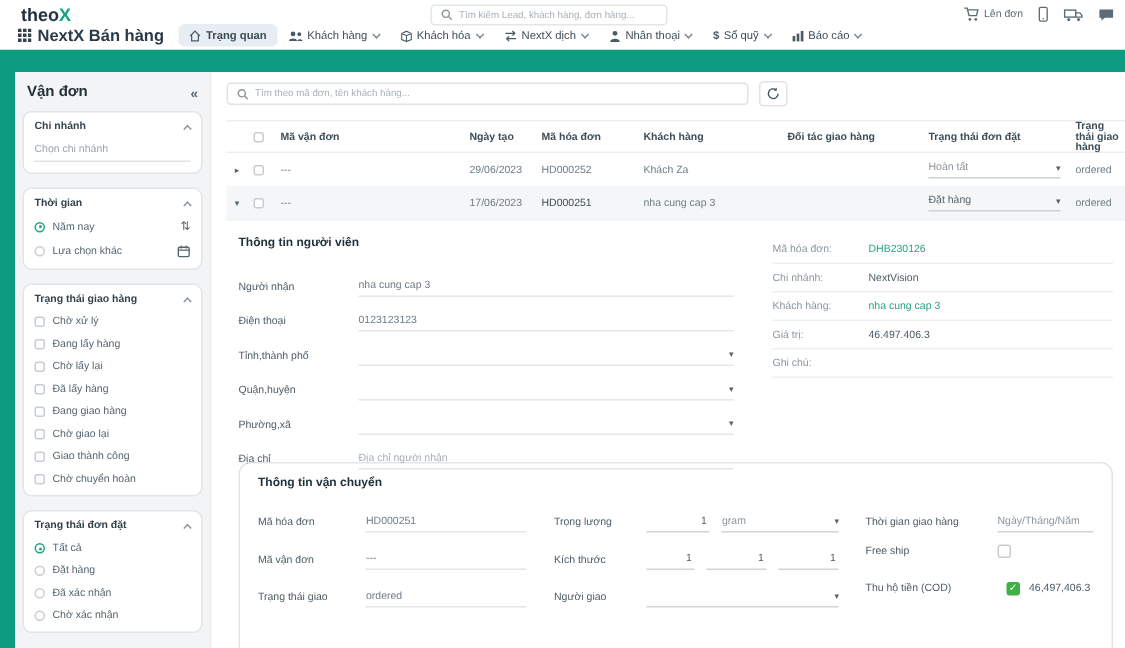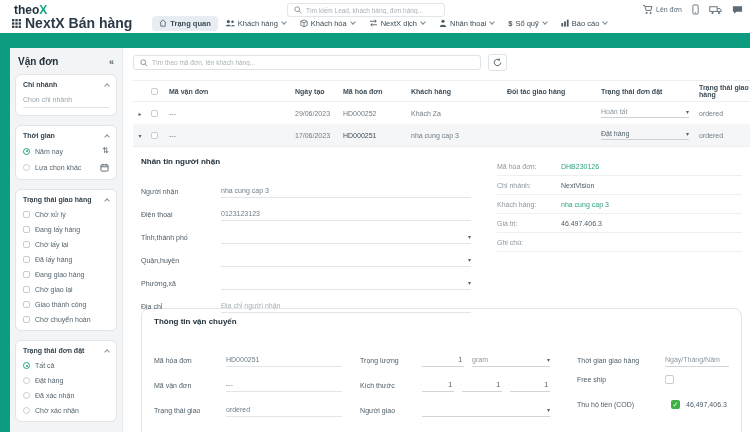--- a/index.html
+++ b/index.html
@@ -12,38 +12,38 @@
   .logo .lx { color:#12a384; }
   .hdr-search { position:absolute; left:287px; top:3px; width:158px; height:14px;
     border:1px solid #e2e6e8; border-radius:3px; display:flex; align-items:center; gap:4px; padding:0 6px; }
   .hdr-search svg { flex:none; }
   .hdr-search input { border:0; outline:0; flex:1; font-size:6.5px; font-family:inherit; color:#333; min-width:0; }
   .hdr-search input::placeholder { color:#a9b2b8; }
   .hdr-icons { position:absolute; right:7px; top:4px; display:flex; align-items:center; gap:10px;
     color:#5c6b75; font-size:7px; }
   .hdr-act { display:flex; align-items:center; gap:3px; }
   .nav-row { position:absolute; left:12px; bottom:2px; display:flex; align-items:center; }
-  .app-name { display:flex; align-items:center; gap:4px; font-size:14px; font-weight:bold;
-    color:#2b3a47; margin-right:20px; }
+  .app-name { display:flex; align-items:center; gap:4px; font-size:11px; font-weight:bold;
+    color:#2b3a47; margin-right:10px; }
   .nav-item { display:flex; align-items:center; gap:3px; font-size:7.5px; color:#3c4c57;
     padding:3px 7px; border-radius:4px; white-space:nowrap; }
   .nav-item.active { background:#e7edf2; font-weight:bold; }
   .nav-item svg, .app-name svg { color:#4a5a64; }
   .dollar { font-size:7.5px; font-weight:bold; color:#4a5a64; }
   .chev { display:inline-block; width:4px; height:4px; border-left:1px solid #7c8891;
     border-bottom:1px solid #7c8891; transform:rotate(-45deg); margin-left:1px; margin-top:-2px;}
   .chev-up { display:inline-block; width:4px; height:4px; border-left:1px solid #8a959d;
     border-top:1px solid #8a959d; transform:rotate(45deg); margin-top:2px;}
 
   .band { height:15px; background:#0d9c80; }
 
   
   .content { display:flex; height:384px; }
   .strip { width:10px; background:#0d9c80; flex:none; }
-  .sidebar { width:113px; flex:none; background:#f2f4f5; overflow:hidden; border-right:1px solid #e9ebec; }
+  .sidebar { width:131px; flex:none; background:#f2f4f5; overflow:hidden; border-right:1px solid #e9ebec; }
   .main { flex:1; background:#fff; padding:6px 0 0 10px; overflow:hidden; }
 
   
   .sb-title { display:flex; justify-content:space-between; align-items:center;
     padding:8px 8px 7px 8px; font-size:10px; font-weight:bold; color:#22313c; }
   .collapse { color:#55646e; font-size:9px; }
   .sb-card { background:#fff; border:1px solid #e2e5e8; border-radius:6px; margin:0 5px 9px 5px; padding:6px 7px 7px; }
   .sb-card-h { display:flex; justify-content:space-between; align-items:center;
     font-size:7px; font-weight:bold; color:#33434e; margin-bottom:6px; }
   .sb-input { border-bottom:1px solid #dfe3e6; font-size:7px; color:#9aa5ac; padding:2px 0 4px; }
@@ -94,21 +94,21 @@
     padding-bottom:3px; display:flex; justify-content:space-between; align-items:center; min-height:12px; }
   .fld-v .caret { color:#55646e; font-size:6px; }
   .ph { color:#a6b0b6; }
   .inv-row { display:flex; align-items:center; border-bottom:1px solid #edf0f1; padding:5.5px 0; font-size:7px; }
   .inv-l { width:64px; color:#8b969e; flex:none; }
   .inv-v { color:#4c5c66; }
   .link { color:#2ba183; }
 
   
   .ship-card { border:1px solid #e2e5e8; border-radius:8px; margin:5px 8px 0 8px; padding:8px 12px 10px; }
-  .ship-h { font-size:8px; font-weight:bold; color:#22313c; margin-bottom:16px; }
+  .ship-h { font-size:8px; font-weight:bold; color:#22313c; margin-bottom:4px; }
   .ship-grid { display:flex; }
   .ship-col { display:flex; flex-direction:column; }
   .c1 { width:228px; } .c2 { width:240px; } .c3 { flex:1; }
   .s-row { display:flex; align-items:flex-end; height:25px; font-size:7px; }
   .s-l { width:72px; color:#4c5c66; padding-bottom:3px; flex:none; }
   .s-l2 { width:62px; color:#4c5c66; padding-bottom:3px; flex:none; }
   .s-l3 { width:88px; color:#4c5c66; padding-bottom:3px; flex:none; display:flex; gap:3px; align-items:center;}
   .s-v { flex:1; border-bottom:1px solid #e2e6e8; color:#6e7d87; padding-bottom:3px; margin-right:18px; }
   .u-input { border:0; border-bottom:1px solid #cfd5d9; outline:0; font-size:7px; font-family:inherit;
     color:#4c5c66; text-align:right; padding:0 2px 3px; background:transparent; }
@@ -396,21 +396,21 @@
         </span>
       <span>ordered</span>
     </div>
 
     <div>
       <div class="tabs">
       </div>
 
       <div class="detail-cols">
         <div class="d-left">
-          <div class="d-h">Nhân tin người nhận</div>
+          <div class="d-h">Thông tin người viên</div>
           <div class="fld">
             <span class="fld-l">Người nhận</span>
             <span class="fld-v">
                 <span>nha cung cap 3</span>
               </span>
           </div>
           <div class="fld">
             <span class="fld-l">Điện thoại</span>
             <span class="fld-v">
                 <span>0123123123</span>

